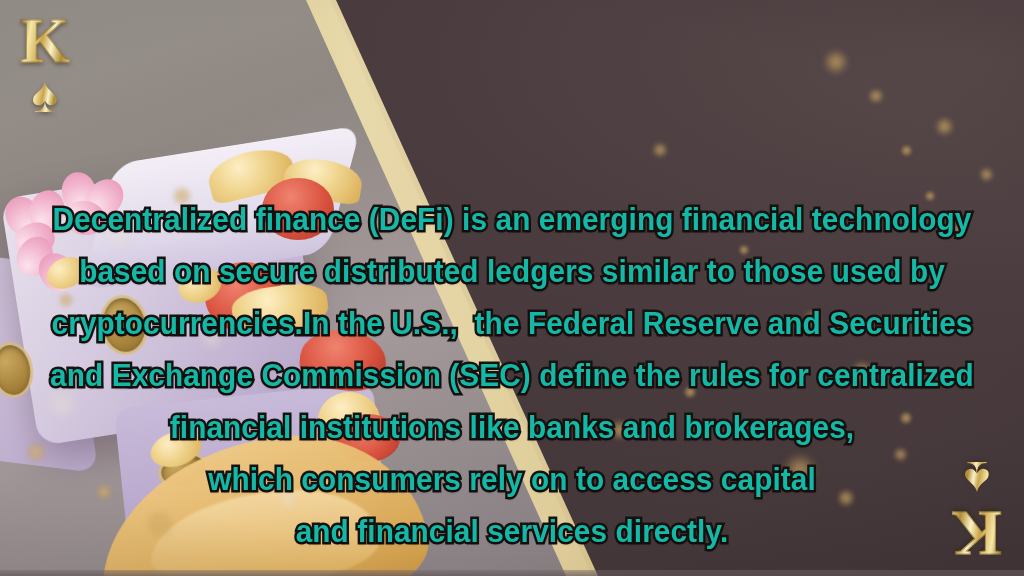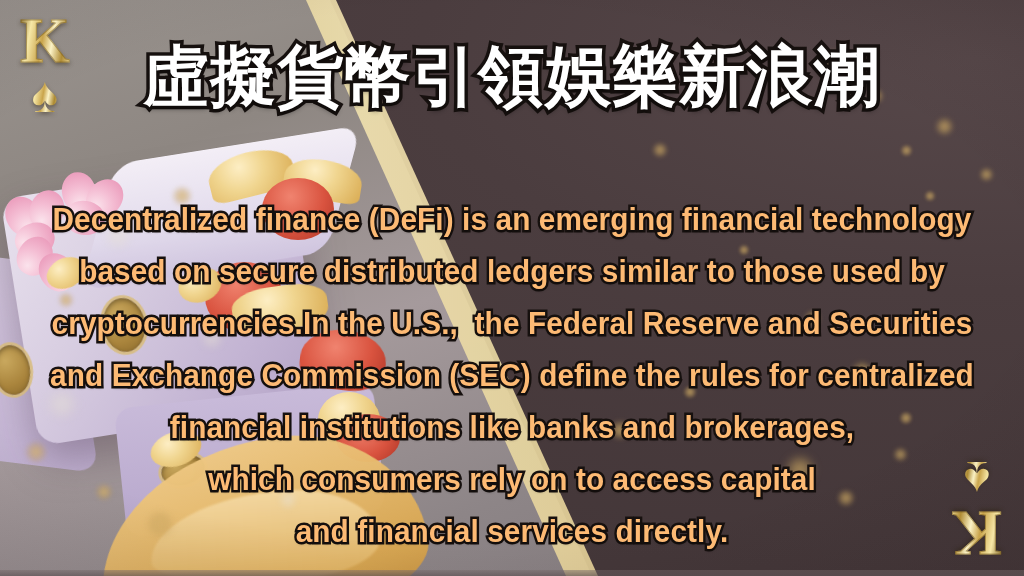--- a/index.html
+++ b/index.html
@@ -220,21 +220,21 @@
 
   #body-text {
     position: absolute;
     left: 0; right: 0;
     top: 194px;
     text-align: center;
     font-family: "Liberation Sans Narrow", "Liberation Sans", sans-serif;
     font-weight: 700;
     font-size: 31px;
     line-height: 52px;
-    color: #fdba74;
+    color: #14b8a6;
     -webkit-text-stroke: 5px #17110f;
     paint-order: stroke fill;
     letter-spacing: .1px;
     text-shadow: 0 2px 3px rgba(0,0,0,.35);
   }
   #body-text .line {
     display: block;
     white-space: pre;
     transform: scaleX(.96);
   }
@@ -323,21 +323,20 @@
   <div class="card-corner" id="corner-top-left">
     <div class="corner-k">K</div>
     <div class="corner-suit">♠</div>
   </div>
 
   <div class="card-corner" id="corner-bottom-right">
     <div class="corner-k">K</div>
     <div class="corner-suit">♠</div>
   </div>
 
-  <div id="title">虛擬貨幣引領娛樂新浪潮</div>
 
   <div id="body-text">
       <span class="line">Decentralized finance (DeFi) is an emerging financial technology</span>
       <span class="line">based on secure distributed ledgers similar to those used by</span>
       <span class="line">cryptocurrencies.In the U.S.,  the Federal Reserve and Securities</span>
       <span class="line">and Exchange Commission (SEC) define the rules for centralized</span>
       <span class="line">financial institutions like banks and brokerages,</span>
       <span class="line">which consumers rely on to access capital</span>
       <span class="line">and financial services directly.</span>
     </div>

